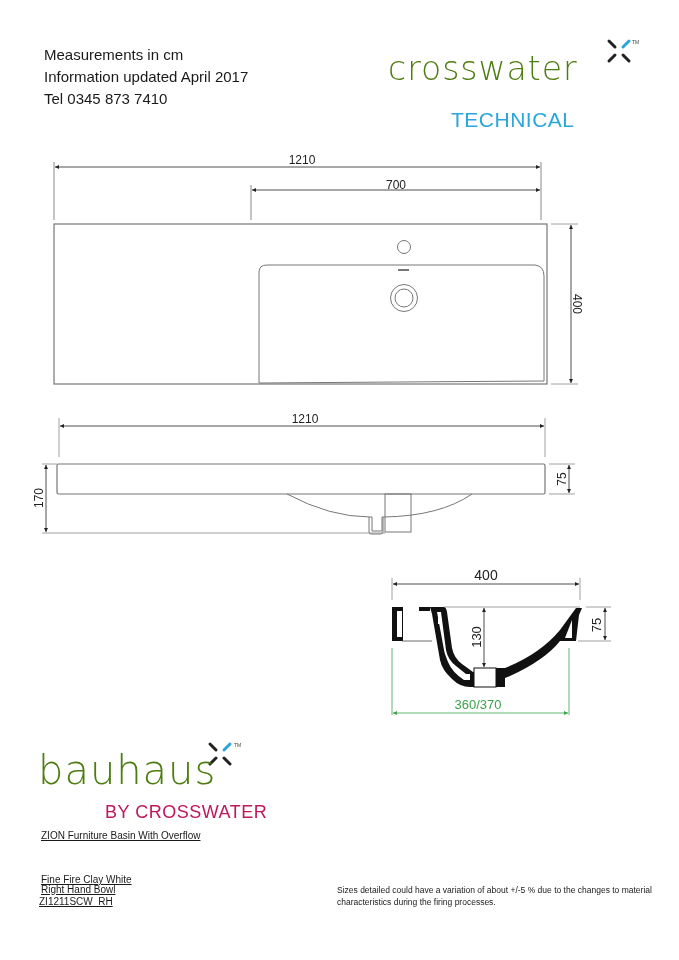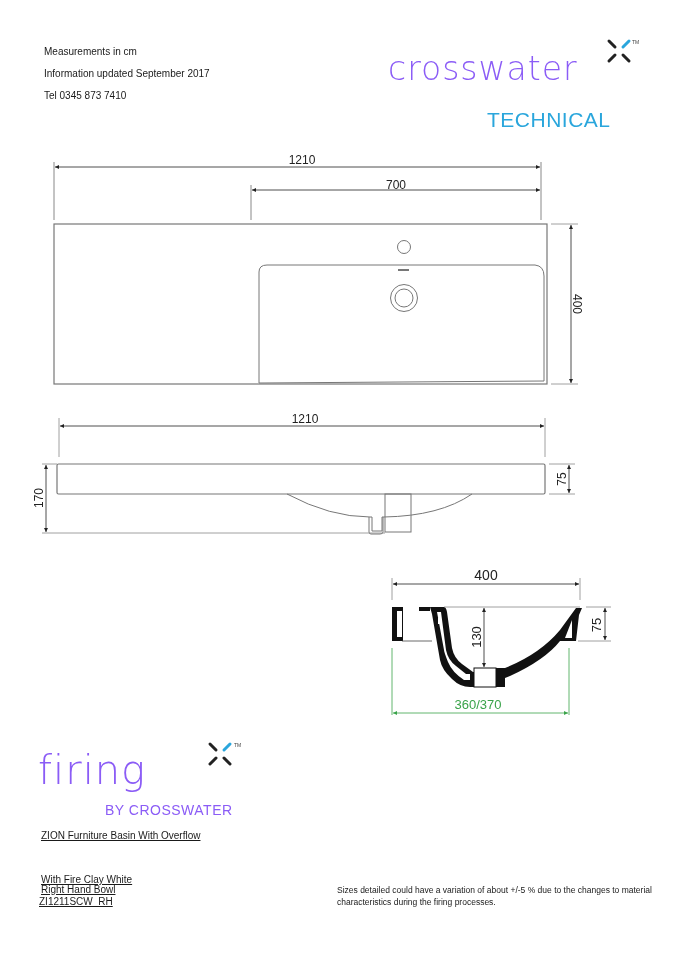--- a/index.html
+++ b/index.html
@@ -1,33 +1,33 @@
 <!DOCTYPE html>
 <html><head>
 <meta charset="utf-8">
 <style>
   html, body { margin: 0; padding: 0; background: #ffffff; }
   body { width: 679px; height: 960px; position: relative; overflow: hidden;
          font-family: "Liberation Sans", sans-serif; color: #1a1a1a; }
   .abs { position: absolute; }
-  .info-line { font-size: 10px; color: #1a1a1a; white-space: nowrap; }
-  .logo-word { font-family: "DejaVu Sans", sans-serif; font-weight: 300; letter-spacing: 1px; color: #8b5cf6; }
-  .technical { font-size: 21px; color: #2aa6dc; letter-spacing: 0.5px; margin-left: 36px; }
-  .byline { font-size: 14px; color: #8b5cf6; letter-spacing: 0.5px; }
+  .info-line { font-size: 15px; color: #1a1a1a; white-space: nowrap; }
+  .logo-word { font-family: "DejaVu Sans", sans-serif; font-weight: 300; letter-spacing: 1px; color: #4d7c0f; }
+  .technical { font-size: 21px; color: #2aa6dc; letter-spacing: 0.5px; }
+  .byline { font-size: 18px; color: #be185d; letter-spacing: 0.5px; }
   .product-line { font-size: 10px; text-decoration: underline; color: #1a1a1a; white-space: nowrap; }
   .note { font-size: 8.5px; color: #1a1a1a; line-height: 12px; width: 320px; }
   .dim { font-size: 12px; fill: #222; font-family: "Liberation Sans", sans-serif; }
   .dim-green { font-size: 13px; fill: #3aa34a; font-family: "Liberation Sans", sans-serif; }
   svg { position: absolute; left: 0; top: 0; }
 </style>
 </head>
 <body>
 
 <div class="abs info-line" style="left:44px; top:46px;">Measurements in cm</div>
-<div class="abs info-line" style="left:44px; top:68px;">Information updated September 2017</div>
+<div class="abs info-line" style="left:44px; top:68px;">Information updated April 2017</div>
 <div class="abs info-line" style="left:44px; top:90px;">Tel  0345 873 7410</div>
 
 <div class="abs logo-word" style="left:388px; top:50px; font-size:33px; line-height:38px;">crosswater</div>
 <svg width="679" height="960" style="pointer-events:none;">
 
   <g>
     <line x1="609" y1="41" x2="615" y2="47" stroke="#222" stroke-width="3" stroke-linecap="round"></line>
     <line x1="623" y1="55" x2="629" y2="61" stroke="#222" stroke-width="3" stroke-linecap="round"></line>
     <line x1="609" y1="61" x2="615" y2="55" stroke="#222" stroke-width="3" stroke-linecap="round"></line>
     <line x1="623" y1="47" x2="629" y2="41" stroke="#2aa6dc" stroke-width="3" stroke-linecap="round"></line>
@@ -140,21 +140,21 @@
     <line x1="605" y1="608" x2="605" y2="640" stroke="#222" stroke-width="0.8" marker-start="url(#arr)" marker-end="url(#arr)"></line>
     <text class="dim" transform="translate(601,625) rotate(-90)" text-anchor="middle" style="font-size:13px;">75</text>
 
     <line x1="392" y1="648" x2="392" y2="715" stroke="#3aa34a" stroke-width="0.8"></line>
     <line x1="569" y1="648" x2="569" y2="715" stroke="#3aa34a" stroke-width="0.8"></line>
     <line x1="393" y1="713" x2="568" y2="713" stroke="#3aa34a" stroke-width="0.8" marker-start="url(#arrg)" marker-end="url(#arrg)"></line>
     <text class="dim-green" x="478" y="709" text-anchor="middle">360/370</text>
   </g>
 </svg>
 
-<div class="abs logo-word" style="left:38px; top:748px; font-size:40px; line-height:44px;">firing</div>
+<div class="abs logo-word" style="left:38px; top:748px; font-size:40px; line-height:44px;">bauhaus</div>
 <div class="abs byline" style="left:105px; top:802px;">BY CROSSWATER</div>
 
 <div class="abs product-line" style="left:41px; top:830px;">ZION Furniture Basin With Overflow</div>
 <div class="abs product-line" style="left:41px; top:884px;">Right Hand Bowl</div>
-<div class="abs product-line" style="left:41px; top:874px;">With Fire Clay White</div>
+<div class="abs product-line" style="left:41px; top:874px;">Fine Fire Clay White</div>
 <div class="abs product-line" style="left:39px; top:896px;">ZI1211SCW_RH</div>
 
 <div class="abs note" style="left:337px; top:884px;">Sizes detailed could have a variation of about +/-5 % due to the changes to material characteristics during the firing processes.</div>
 
 </body></html>

